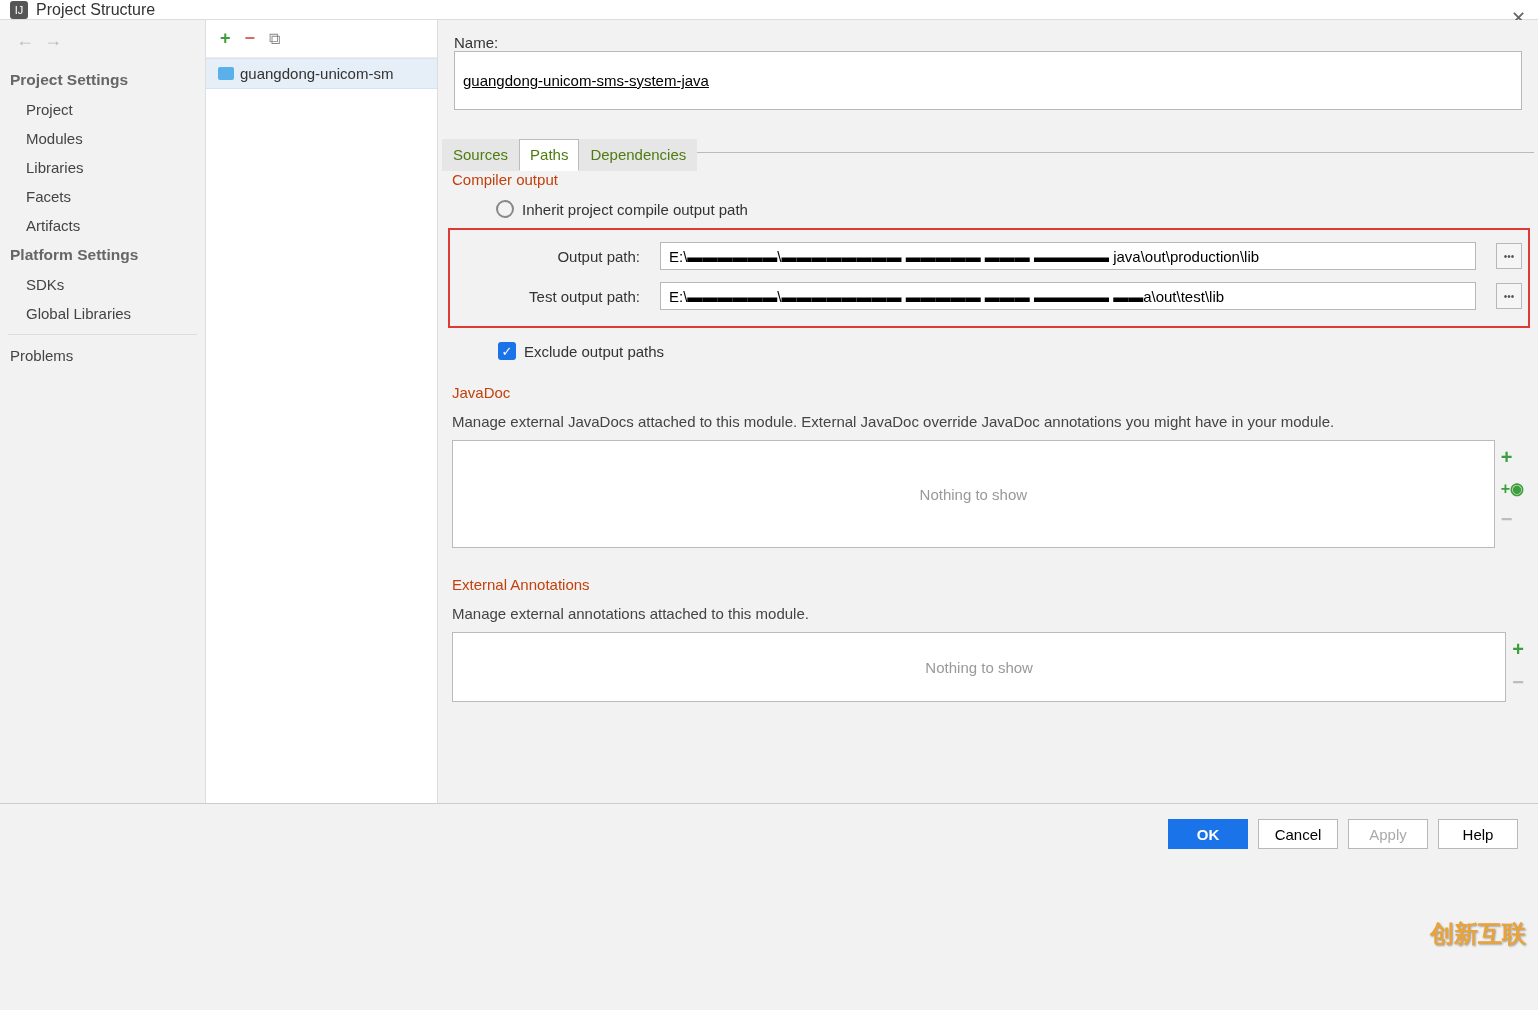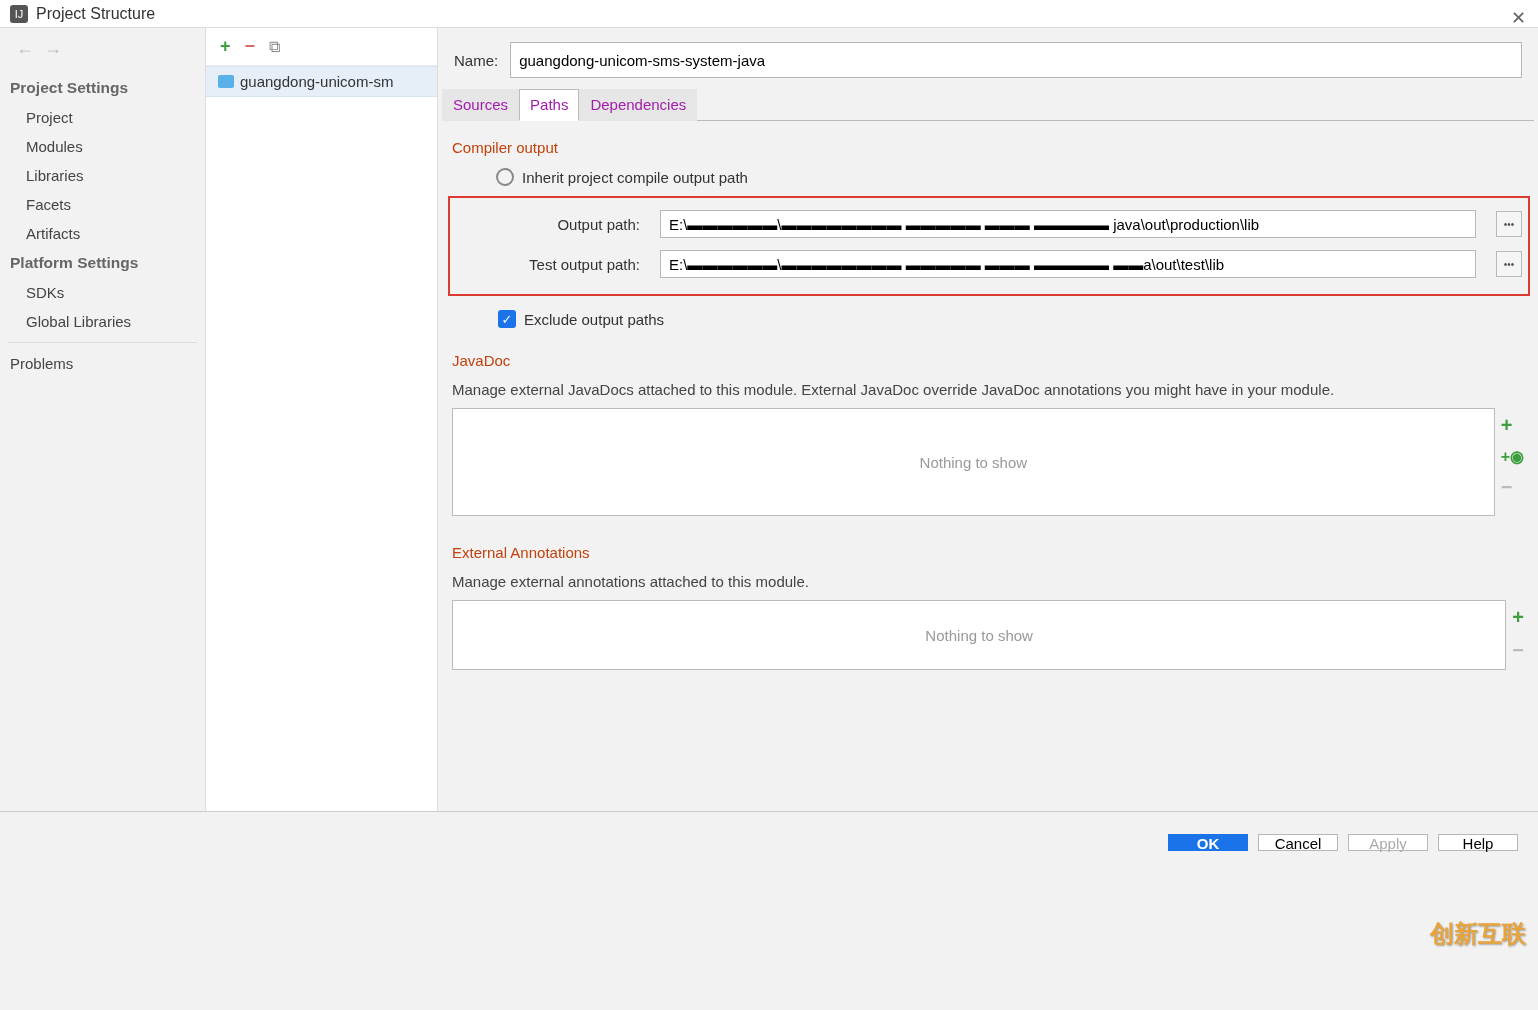--- a/index.html
+++ b/index.html
@@ -6,21 +6,21 @@
 body {
   font-family: "Segoe UI", Arial, sans-serif;
   font-size: 15px;
   color: #333;
   background: #f2f2f2;
   width: 1538px;
   height: 1010px;
   overflow: hidden;
 }
 .titlebar {
-  height: 28px;
+  height: 20px;
   background: #fff;
   border-bottom: 1px solid #ddd;
   display: flex;
   align-items: center;
   padding: 0 10px;
   position: relative;
 }
 .titlebar-icon {
   width: 18px; height: 18px;
   background: #555;
@@ -102,47 +102,47 @@
 }
 
 .details {
   flex: 1;
   background: #f2f2f2;
   overflow-y: auto;
   position: relative;
 }
 .name-row {
   display: flex;
-  align-items: center;
-  gap: 12px;
   padding: 14px 16px 10px;
+  flex-direction: column;
 }
 .name-label { color: #333; }
 .name-input {
   flex: 1;
   height: 36px;
   border: 1px solid #b8b8b8;
-  padding: 2px 8px;
+  padding: 20px 8px;
   background: #fff;
   font-size: 15px;
+  text-decoration: underline;
 }
 .tabs {
   display: flex;
   border-bottom: 1px solid #bbb;
   margin: 0 4px;
 }
 .tab {
   padding: 6px 10px 7px;
   border: 1px solid transparent;
   border-bottom: none;
   background: #e6e6e6;
-  color: #a21caf;
+  color: #4d7c0f;
   cursor: pointer;
   position: relative;
-  top: 1px;
+  top: 19px;
 }
 .tab.active {
   background: #fff;
   border-color: #bbb;
   border-bottom: 1px solid #fff;
 }
 .section-title { padding: 18px 14px 6px; color: #c2410c; }
 .radio-row {
   display: flex;
   align-items: center;
@@ -232,21 +232,21 @@
   height: 60px;
   display: flex;
   align-items: center;
   justify-content: flex-end;
   gap: 10px;
   padding: 0 20px;
   background: #f2f2f2;
 }
 .btn {
   min-width: 80px;
-  height: 17px;
+  height: 30px;
   border: 1px solid #b8b8b8;
   background: #fff;
   padding: 0 14px;
   font-size: 15px;
   cursor: pointer;
 }
 .btn.primary {
   background: #1a73e8;
   color: #fff;
   border-color: #1a73e8;

